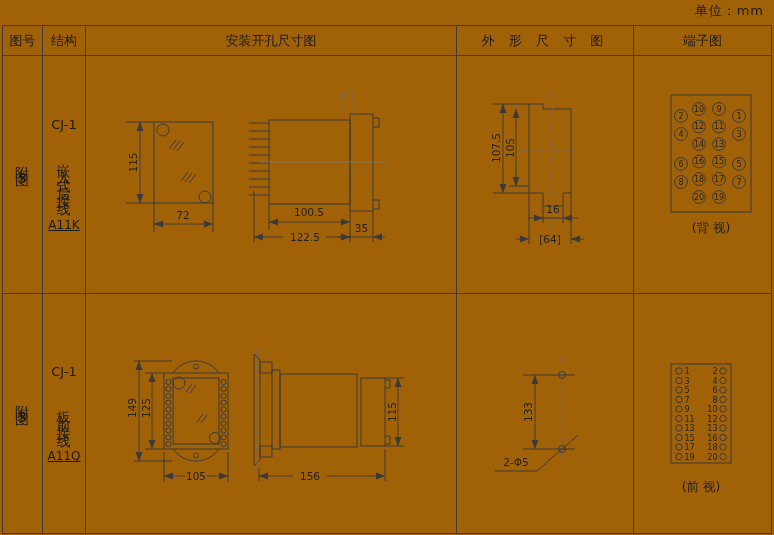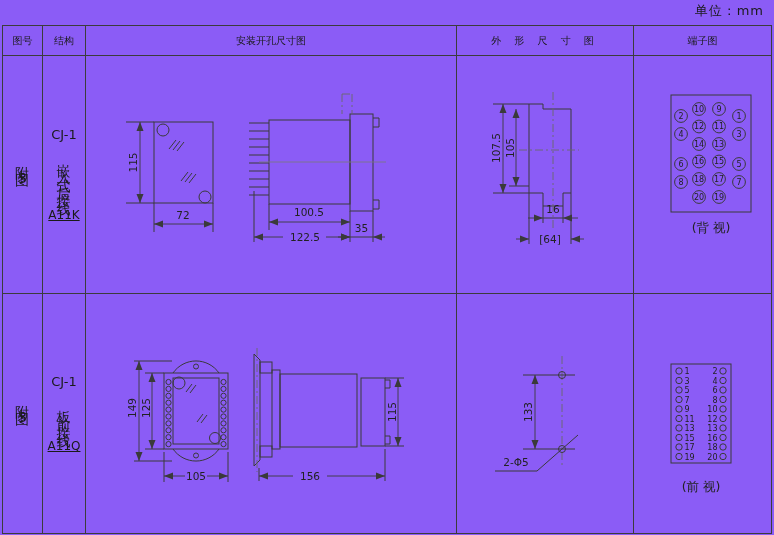--- a/index.html
+++ b/index.html
@@ -1,29 +1,29 @@
 <!DOCTYPE html>
 <html><head>
 <meta charset="utf-8">
 <style>
   html,body{margin:0;padding:0;background:#fff;}
   body{width:774px;height:535px;font-family:"DejaVu Sans","Liberation Sans",sans-serif;color:#1a1a1a;}
-  .sheet{position:relative;width:774px;height:535px;background:#8b5cf6;overflow:hidden;}
+  .sheet{position:relative;width:774px;height:535px;background:#a16207;overflow:hidden;}
   .unit{position:absolute;top:2px;right:10px;font-size:13px;letter-spacing:1px;}
   .tbl{position:absolute;left:2px;top:25px;width:770px;height:509px;border:1px solid #3c3c3c;
        box-sizing:border-box;display:grid;grid-template-columns:40px 43px 371px 177px 137px;
        grid-template-rows:30px 238px 239px;}
   .cell{position:relative;border-right:1px solid #3c3c3c;border-bottom:1px solid #3c3c3c;
         display:flex;align-items:center;justify-content:center;overflow:hidden;}
   .cell.lc{border-right:none;}
   .cell.lr{border-bottom:none;}
-  .hdr{font-size:10px;text-align:right;}
+  .hdr{font-size:13px;text-align:right;}
   .hdr.sp{letter-spacing:5px;}
   .vtext{writing-mode:vertical-lr;text-orientation:upright;letter-spacing:0.55em;font-size:14px;}
-  .struct{display:flex;flex-direction:column;align-items:center;gap:10px;}
+  .struct{display:flex;flex-direction:column;align-items:center;gap:20px;}
   .struct .pref{font-size:13px;}
   .struct .code{font-size:12px;text-decoration:underline;}
   .cell svg{position:absolute;left:0;top:0;}
   .ln{stroke:#3a3a3a;fill:none;stroke-width:1;}
   .cl{stroke:#6a6a6a;fill:none;stroke-width:0.9;stroke-dasharray:8 3 2 3;}
   .cl2{stroke:#7a7a7a;fill:none;stroke-width:0.8;}
   .dim{stroke:#3a3a3a;fill:none;stroke-width:0.9;}
   svg text{font-family:"DejaVu Sans","Liberation Sans",sans-serif;fill:#222;}
   text.d{font-size:10.5px;}
   text.cap{font-size:12.5px;}

